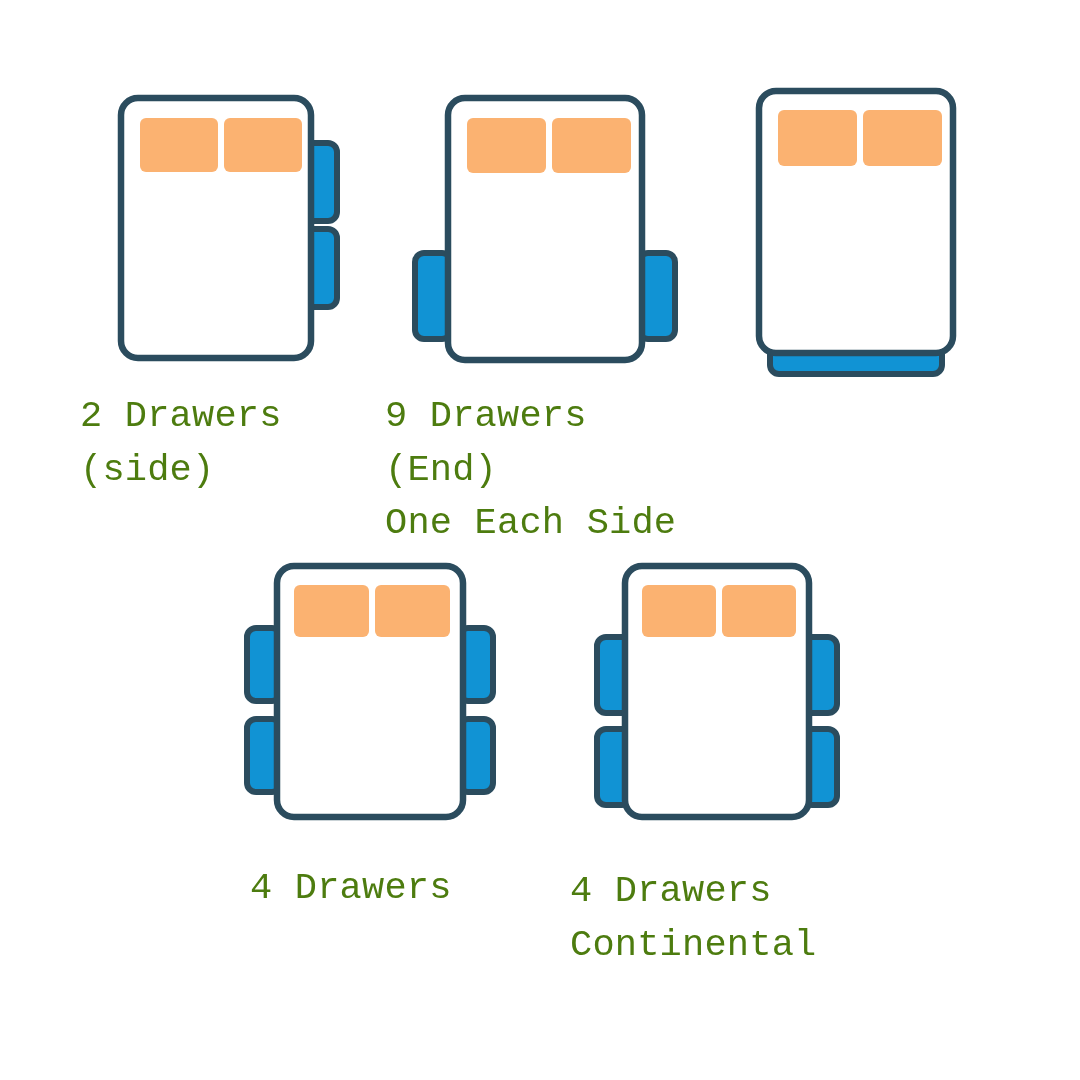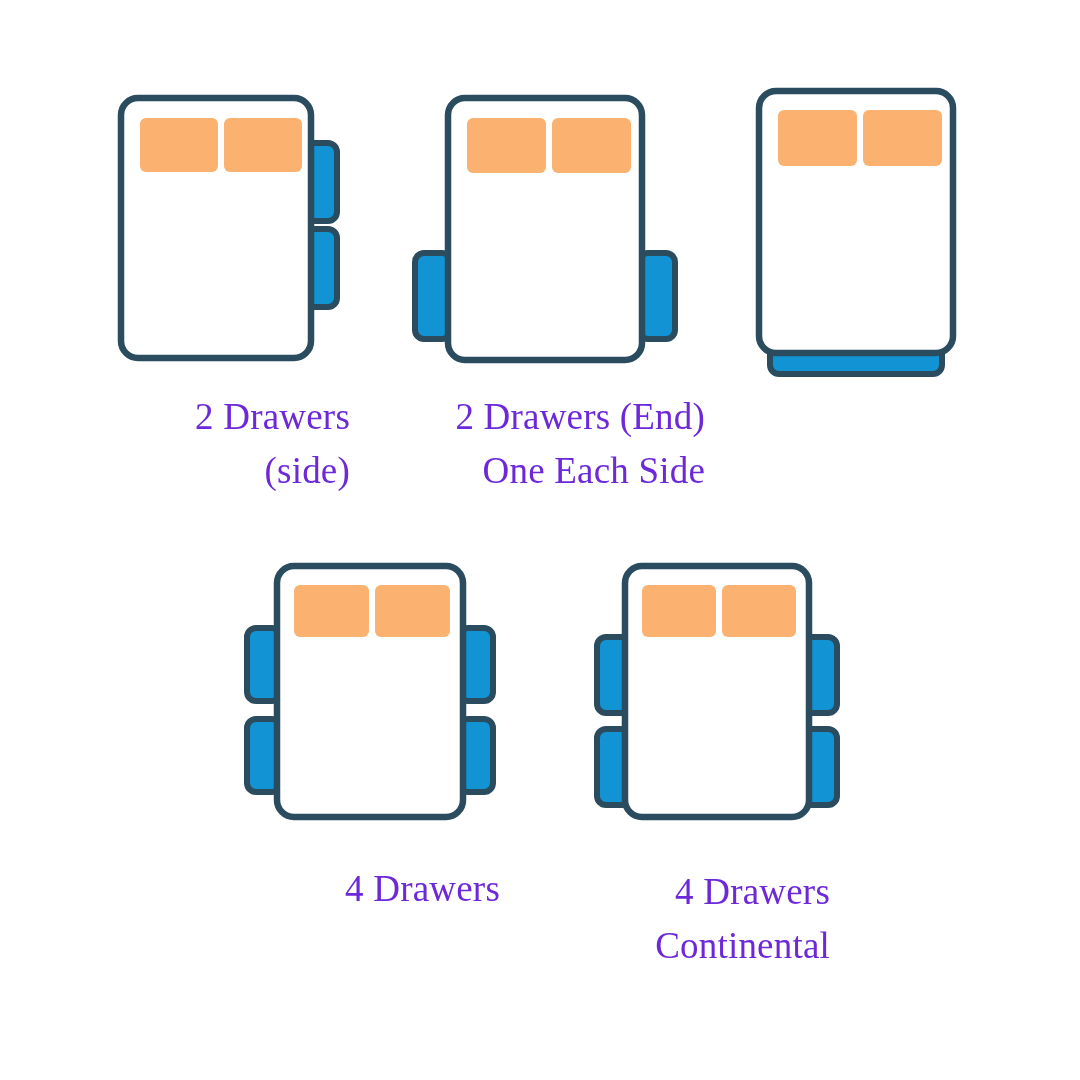--- a/index.html
+++ b/index.html
@@ -18,23 +18,23 @@
     position: absolute;
     inset: 0;
     width: 1080px;
     height: 1080px;
   }
   .bed-card {
     position: absolute;
   }
   .bed-caption {
     position: absolute;
-    text-align: right;
-    color: #6d28d9;
-    font-family: Liberation Serif, serif;
+    text-align: left;
+    color: #4d7c0f;
+    font-family: Liberation Mono, monospace;
     font-weight: 400;
     font-size: 37px;
     line-height: 1.45;
     letter-spacing: 0.2px;
     white-space: pre-line;
   }
   svg { display: block; overflow: visible; }
 </style>
 </head>
 <body>
@@ -66,21 +66,21 @@
         <rect x="3" y="158" width="36" height="86" rx="9" fill="#1193D4" stroke="#2B4C5E" stroke-width="6"></rect>
         <rect x="227" y="158" width="36" height="86" rx="9" fill="#1193D4" stroke="#2B4C5E" stroke-width="6"></rect>
       </g>
       <rect x="36" y="3" width="194" height="262" rx="17" fill="#FFFFFF" stroke="#2B4C5E" stroke-width="6.5"></rect>
       <g>
         <rect x="55" y="23" width="79" height="55" rx="6" fill="#FBB271"></rect>
         <rect x="140" y="23" width="79" height="55" rx="6" fill="#FBB271"></rect>
       </g>
     </svg>
   </div>
-  <div class="bed-caption" style="left:385px; top:390px; width:320px;">2 Drawers (End)
+  <div class="bed-caption" style="left:385px; top:390px; width:320px;">9 Drawers (End)
 One Each Side</div>
 
   <div class="bed-card" style="left:756px; top:88px; width:200px; height:288px;">
     <svg width="200" height="288" viewBox="0 0 200 288" aria-hidden="true">
       <rect x="14" y="252" width="172" height="34" rx="9" fill="#1193D4" stroke="#2B4C5E" stroke-width="6"></rect>
       <rect x="3" y="3" width="194" height="262" rx="17" fill="#FFFFFF" stroke="#2B4C5E" stroke-width="6.5"></rect>
       <g>
         <rect x="22" y="22" width="79" height="56" rx="6" fill="#FBB271"></rect>
         <rect x="107" y="22" width="79" height="56" rx="6" fill="#FBB271"></rect>
       </g>

